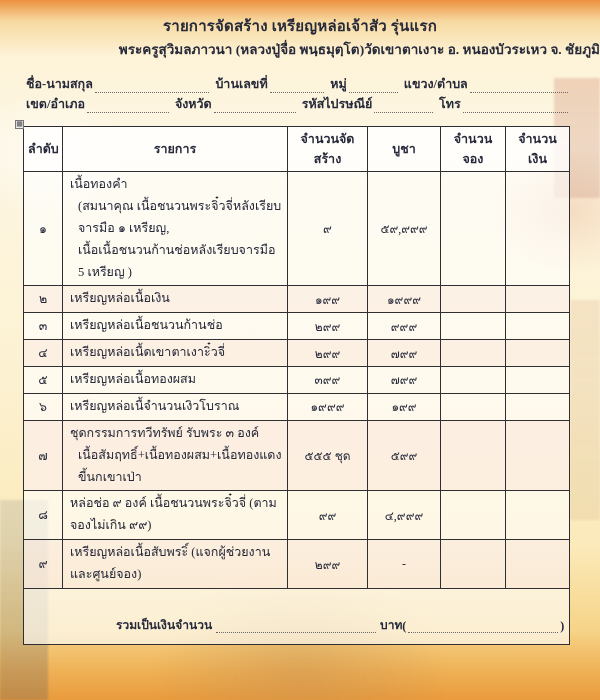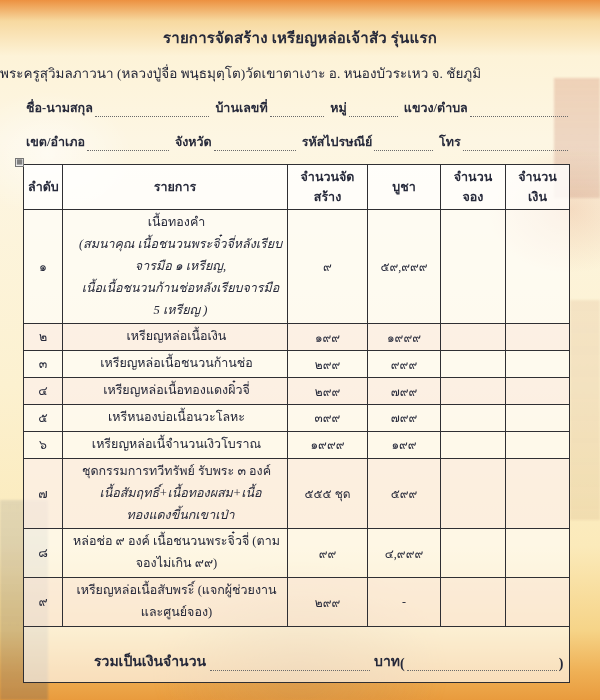--- a/index.html
+++ b/index.html
@@ -18,46 +18,46 @@
   .bg-photo { position:absolute; pointer-events:none; filter:blur(1px); }
   .bg-left  { left:0; top:500px; width:48px; height:200px;
               background:linear-gradient(180deg, rgba(120,120,125,.18), rgba(90,90,95,.28)); }
   .bg-right { right:0; top:78px; width:46px; height:120px;
               background:linear-gradient(180deg, rgba(190,90,60,.22), rgba(150,60,40,.15)); }
   .bg-right2{ right:0; top:300px; width:30px; height:220px;
               background:linear-gradient(180deg, rgba(200,140,90,.14), rgba(160,100,60,.10)); }
   .bg-center{ left:150px; top:560px; width:300px; height:140px;
               background:radial-gradient(ellipse at 50% 80%, rgba(180,130,70,.18), rgba(255,255,255,0) 70%); }
 
-  .page { position:relative; width:600px; height:700px; padding-top:26px; }
+  .page { position:relative; width:600px; height:700px; padding-top:14px; }
 
   .title { text-align:center; font-weight:bold; font-size:15px; letter-spacing:.2px; }
-  .subtitle { text-align:left; font-weight:normal; font-size:13.5px; margin-top:12px; }
+  .subtitle { text-align:right; font-weight:bold; font-size:13.5px; }
 
   .form-area { margin:14px 26px 0 26px; font-weight:bold; font-size:12.5px; }
-  .form-line { display:flex; align-items:flex-end; margin-top:14px; }
+  .form-line { display:flex; align-items:flex-end; }
   .form-line .lbl { white-space:nowrap; }
   .form-line .dots { border-bottom:1.2px dotted #6a6a6a; height:14px; margin:0 6px 1px 2px; }
 
   .table-wrap { position:relative; margin:12px 0 0 23px; }
   .grid-artifact { position:absolute; left:-8px; top:-6px; width:9px; height:9px;
       border:1px solid #777; background:#eee; font-size:7px; line-height:7px; text-align:center; color:#555; }
 
   table { border-collapse:collapse; width:546px; background:rgba(255,255,255,.62); table-layout:fixed; }
   th,td { border:1.4px solid #2f2f33; font-size:12.5px; vertical-align:middle; padding:2px 4px; }
   th { font-weight:bold; height:28px; background:rgba(255,255,255,.5); }
   td.c-no { text-align:center; }
   td.c-num { text-align:center; font-size:12px; }
-  td.c-item { text-align:center; padding-left:7px; }
+  td.c-item { text-align:left; padding-left:7px; }
   .item-line { line-height:1.75; }
-  .item-line.indent { padding-left:8px;font-style:italic; }
+  .item-line.indent { padding-left:8px; }
   tr.tint td { background:rgba(247,215,200,.28); }
 
   td.total-cell { height:56px; vertical-align:bottom; padding:0 0 10px 0; }
-  .total-line { display:flex; align-items:flex-end; margin-left:70px; font-weight:bold; font-size:14px;text-align:center; }
+  .total-line { display:flex; align-items:flex-end; margin-left:92px; font-weight:bold; font-size:12px; }
   .total-line .dots { border-bottom:1.2px dotted #6a6a6a; height:14px; width:160px; margin:0 4px 1px 4px; }
   .total-line .dots2 { border-bottom:1.2px dotted #6a6a6a; height:14px; width:150px; margin:0 2px 1px 2px; }
 </style>
 </head>
 <body>
 
 <div class="bg-photo bg-left"></div>
 <div class="bg-photo bg-right"></div>
 <div class="bg-photo bg-right2"></div>
 <div class="bg-photo bg-center"></div>
@@ -140,31 +140,31 @@
               <div class="item-line">เหรียญหล่อเนื้อชนวนก้านช่อ</div>
             </td>
             <td class="c-num">๒๙๙</td>
             <td class="c-num">๙๙๙</td>
             <td class="c-num"></td>
             <td class="c-num"></td>
           </tr>
           <tr class="tint">
             <td class="c-no">๔</td>
             <td class="c-item">
-              <div class="item-line">เหรียญหล่อเนื้อทองแดงผิ๋วจี่</div>
+              <div class="item-line">เหรียญหล่อเนื้ดเขาตาเงาะิ๋วจี่</div>
             </td>
             <td class="c-num">๒๙๙</td>
             <td class="c-num">๗๙๙</td>
             <td class="c-num"></td>
             <td class="c-num"></td>
           </tr>
           <tr>
             <td class="c-no">๕</td>
             <td class="c-item">
-              <div class="item-line">เหรีหนองบ่อเนื้อนวะโลหะ</div>
+              <div class="item-line">เหรียญหล่อเนื้อทองผสม</div>
             </td>
             <td class="c-num">๓๙๙</td>
             <td class="c-num">๗๙๙</td>
             <td class="c-num"></td>
             <td class="c-num"></td>
           </tr>
           <tr>
             <td class="c-no">๖</td>
             <td class="c-item">
               <div class="item-line">เหรียญหล่อเนื้จำนวนเงิวโบราณ</div>

